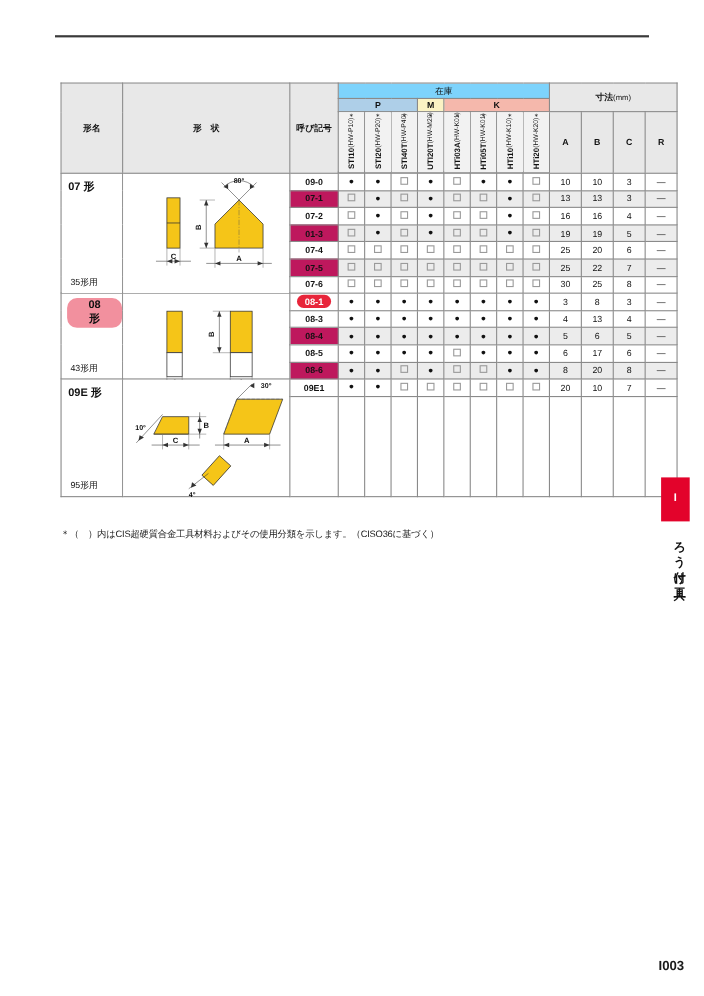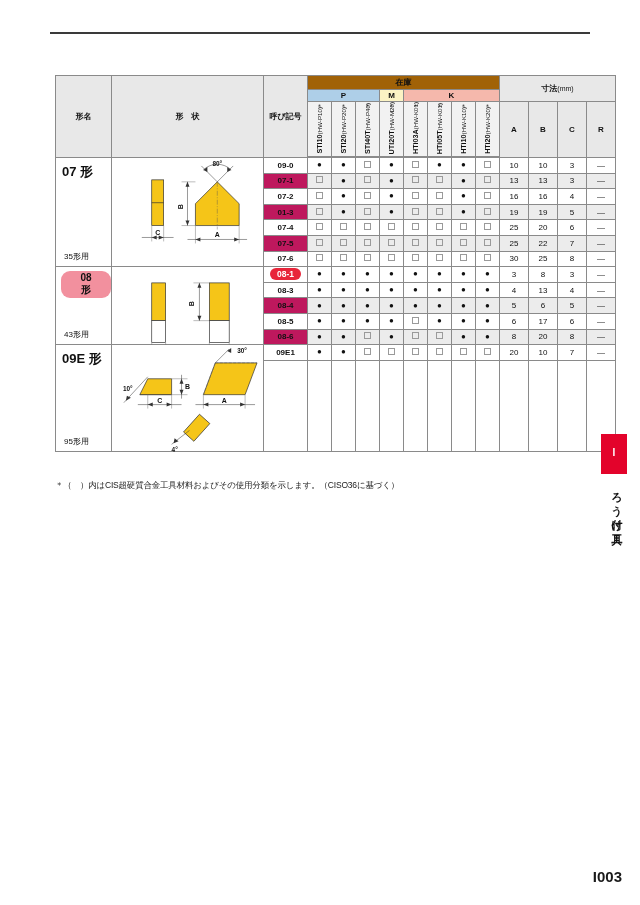--- a/index.html
+++ b/index.html
@@ -14,21 +14,21 @@
   .top-rule{position:absolute;left:50px;top:32px;width:540px;height:2px;background:#3a3a3a;}
 
   
   .tbl{position:absolute;left:55px;top:75px;width:535px;border-collapse:collapse;
        table-layout:fixed;background:#fff;}
   .tbl td,.tbl th{border:1px solid #8a8a8a;padding:0;margin:0;
        font-size:8px;text-align:center;vertical-align:middle;color:#111;}
 
   .hdr-grey{background:#e8e8e8;font-weight:bold;}
 
-  .zaiko{background:#a16207;font-weight:bold;font-size:9px;height:13px;}
+  .zaiko{background:#7dd3fc;font-weight:normal;font-size:9px;height:13px;}
   .dims-hd{background:#e8e8e8;font-size:9px;font-weight:bold;height:24px;}
   .dims-hd .u{font-size:7px;font-weight:normal;}
 
   .band{height:11px;font-size:7.5px;font-weight:bold;text-align:left;padding-left:3px;}
   .band-p{background:#aecfe8;}
   .band-m{background:#fbf3c4;}
   .band-k{background:#f5b8ac;}
 
   
   .gcell{height:54px;background:#f2f2f2;position:relative;}
@@ -53,39 +53,39 @@
   .num{font-size:8.5px;}
   .dash{font-size:8.5px;}
 
   
   .badge{display:inline-block;background:#e8253a;color:#fff;border-radius:7px;
          padding:1px 7px;font-weight:bold;font-size:8.5px;line-height:10px;}
 
   
   .namecell{width:56px;position:relative;background:#fff;}
   .shapecell{width:152px;position:relative;background:#fff;}
-  .nm-top{position:absolute;left:6px;top:5px;font-size:13px;font-weight:bold;text-align:right;}
+  .nm-top{position:absolute;left:6px;top:5px;font-size:10px;font-weight:bold;text-align:right;}
   .nm-bot{position:absolute;left:8px;bottom:4px;font-size:8px;}
   .nm-badge{position:absolute;left:5px;top:4px;background:#f2909e;color:#111;
             border-radius:9px;padding:1px 18px;font-size:10px;font-weight:bold;}
 
   .fig{position:absolute;inset:0;}
 
   
   .note{position:absolute;left:55px;top:480px;font-size:8.5px;color:#222;letter-spacing:-0.2px;}
 
   
   .tab{position:absolute;left:601px;top:434px;width:26px;height:40px;background:#e3032b;}
   .tab span{position:absolute;left:0;right:0;top:13px;text-align:center;
             color:#fff;font-weight:bold;font-size:10px;}
   .tabtext{position:absolute;left:604px;top:484px;width:20px;
            writing-mode:vertical-rl;font-size:11px;font-weight:bold;
            letter-spacing:1px;color:#111;}
 
-  .pageno{position:absolute;right:18px;bottom:20px;font-size:15px;font-weight:bold;}
+  .pageno{position:absolute;right:18px;bottom:20px;font-size:12px;font-weight:bold;}
 </style>
 </head>
 <body>
 
 <div class="page">
 
   <div class="top-rule"></div>
 
   <table class="tbl">
     <colgroup>

